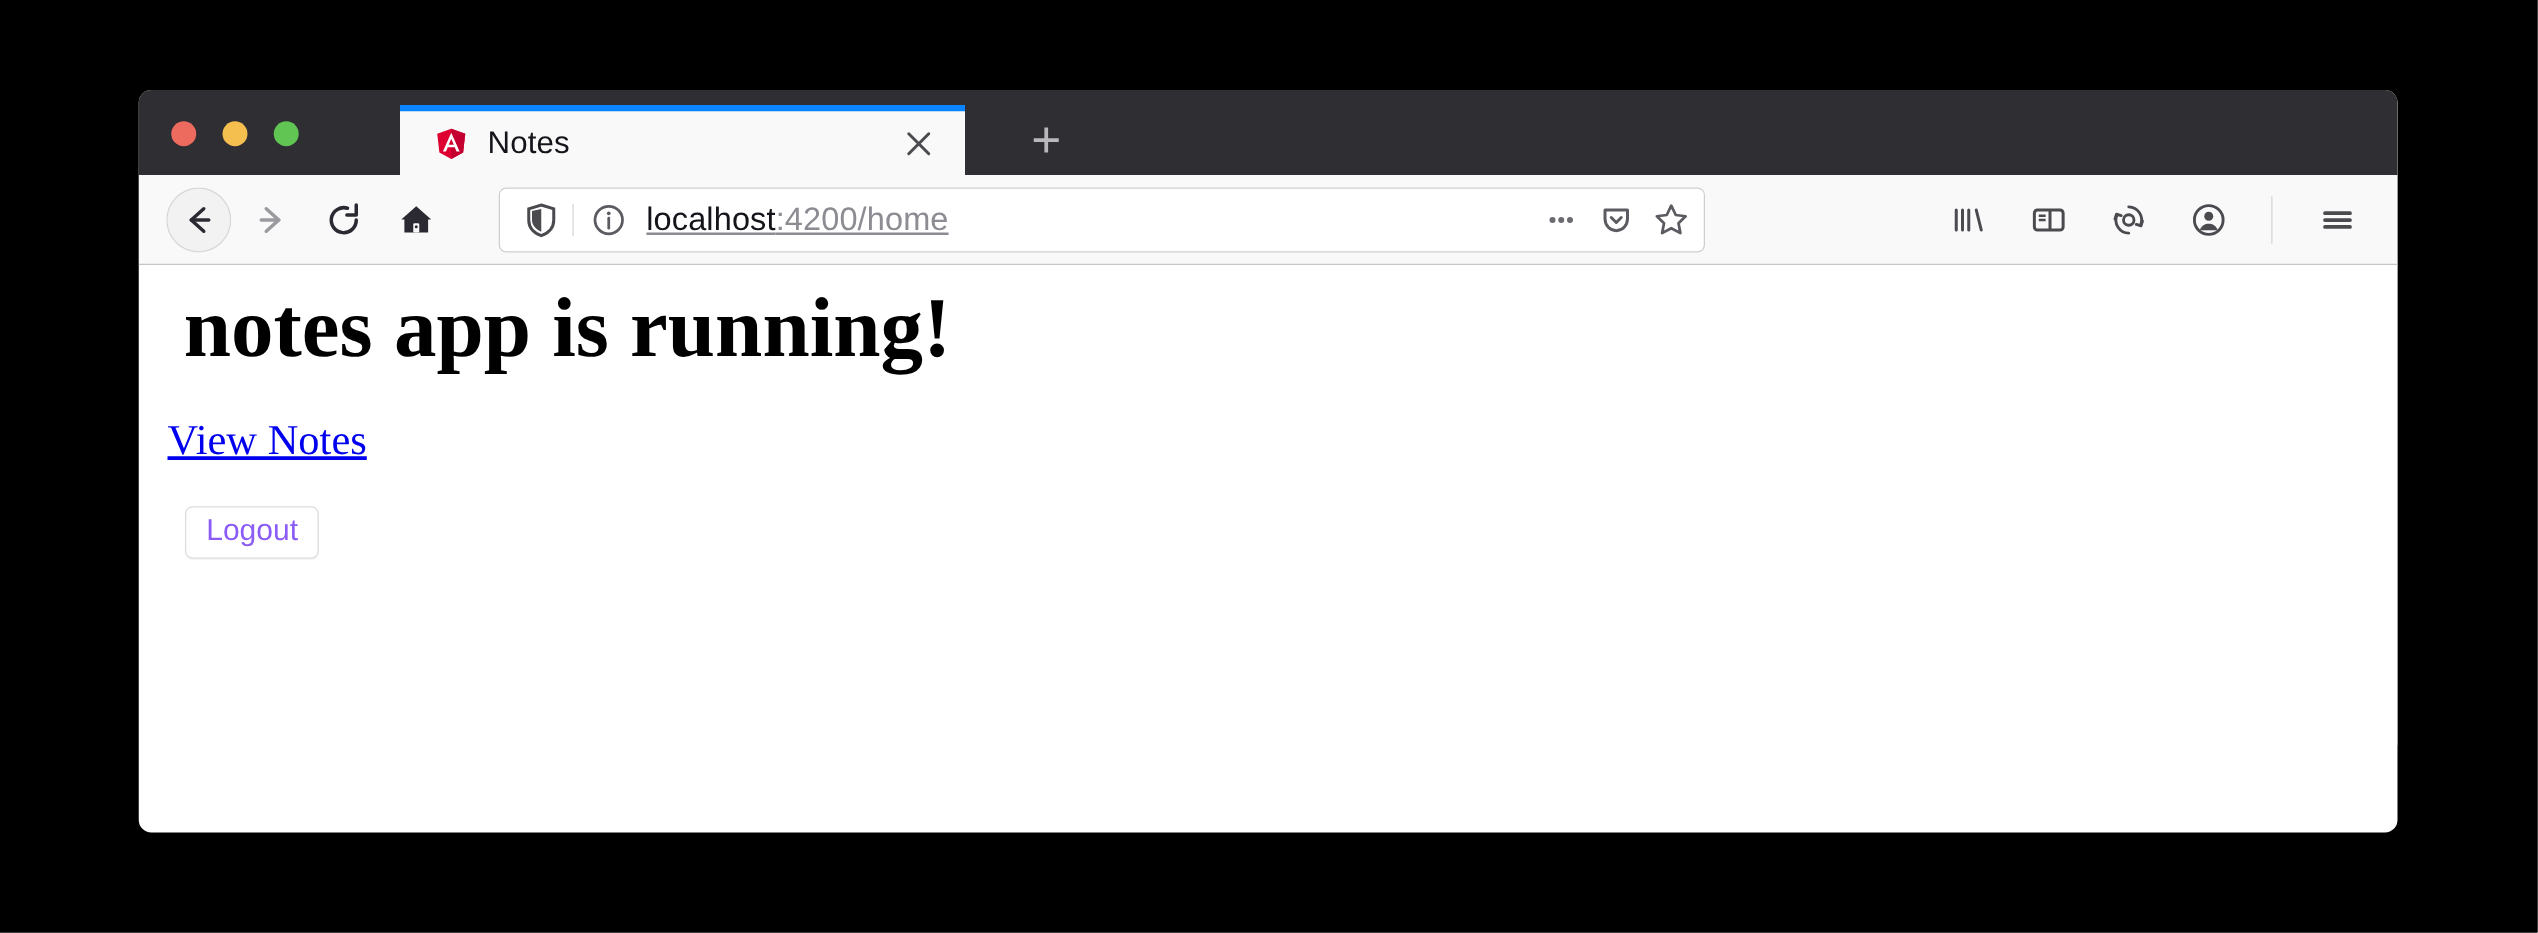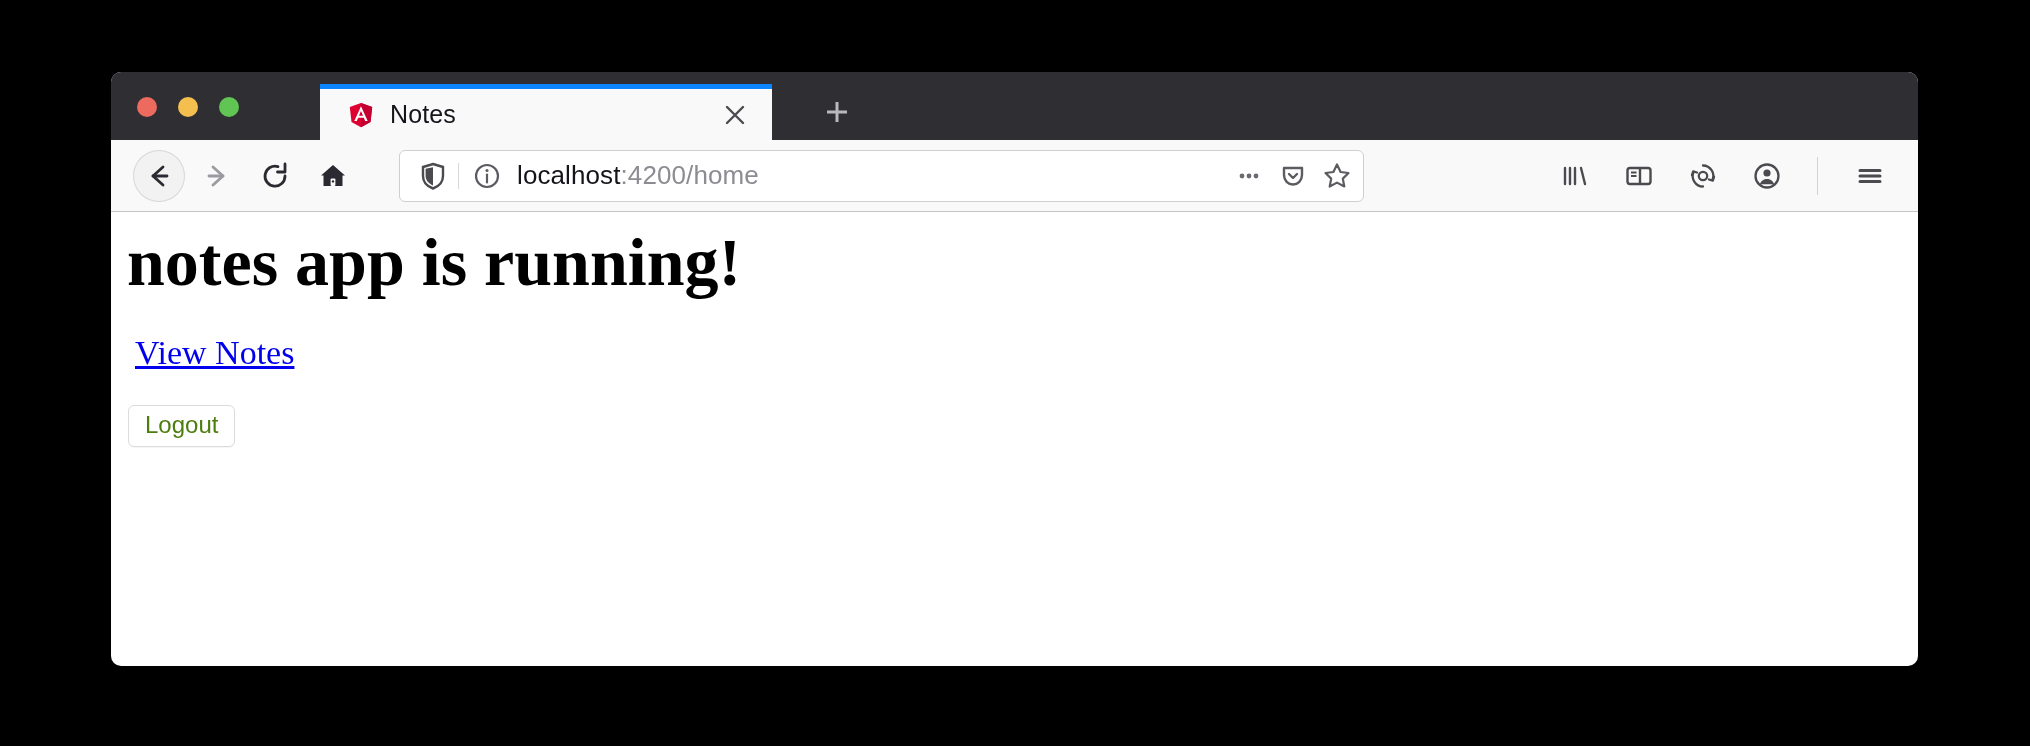--- a/index.html
+++ b/index.html
@@ -179,20 +179,21 @@
     justify-content: center;
     margin-right: 14px;
   }
   .urlbar-text {
     flex: 1 1 auto;
     font-size: 26px;
     color: #8c8c93;
     white-space: nowrap;
     overflow: hidden;
     letter-spacing: 0.1px;
+    text-decoration: underline;
   }
   .urlbar-text .host { color: #15141a; }
   .urlbar-icon {
     width: 40px;
     height: 40px;
     flex: 0 0 40px;
     display: flex;
     align-items: center;
     justify-content: center;
     margin-left: 4px;
@@ -221,51 +222,52 @@
     margin: 0 14px 0 24px;
     flex: 0 0 1px;
   }
 
   
   .content {
     position: relative;
     background: #ffffff;
     height: 384px;
     padding: 0;
+    margin-left: 20px;
   }
   .page-heading {
     margin: 0;
     position: absolute;
     left: 16px;
     top: 16px;
     font-family: "Liberation Serif", serif;
     font-weight: bold;
     font-size: 68px;
     line-height: 1;
     color: #000000;
     white-space: nowrap;
   }
   .page-link {
     position: absolute;
-    left: 24px;
+    left: 3px;
     top: 122px;
     font-family: "Liberation Serif", serif;
     font-size: 34px;
     color: #0000ee;
     text-decoration: underline;
     white-space: nowrap;
   }
   .logout-button {
     position: absolute;
     left: 17px;
     top: 193px;
     padding: 5px 16px 7px 16px;
     font-family: "Liberation Sans", sans-serif;
     font-size: 24px;
-    color: #4d7c0f;
+    color: #8b5cf6;
     background: #ffffff;
     border: 1px solid #dcdcdc;
     border-radius: 6px;
     box-shadow: 0 1px 1px rgba(0,0,0,0.04);
     line-height: 1.15;
   }
 </style>
 </head>
 <body>
 

